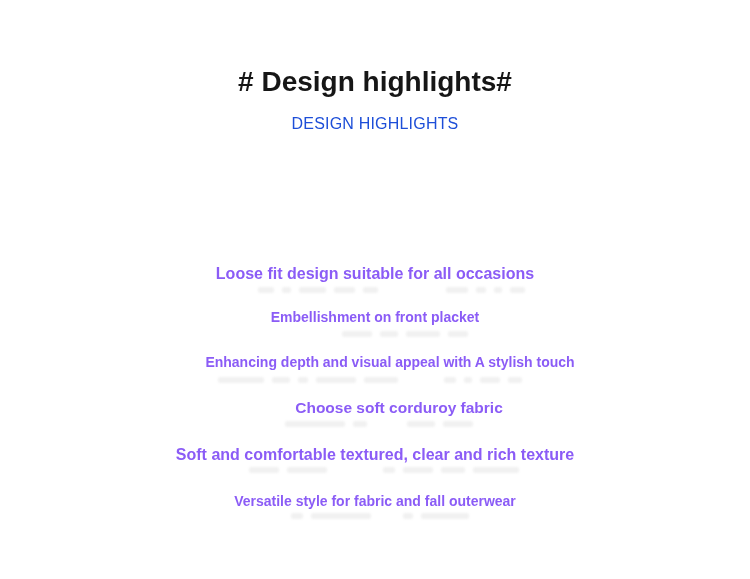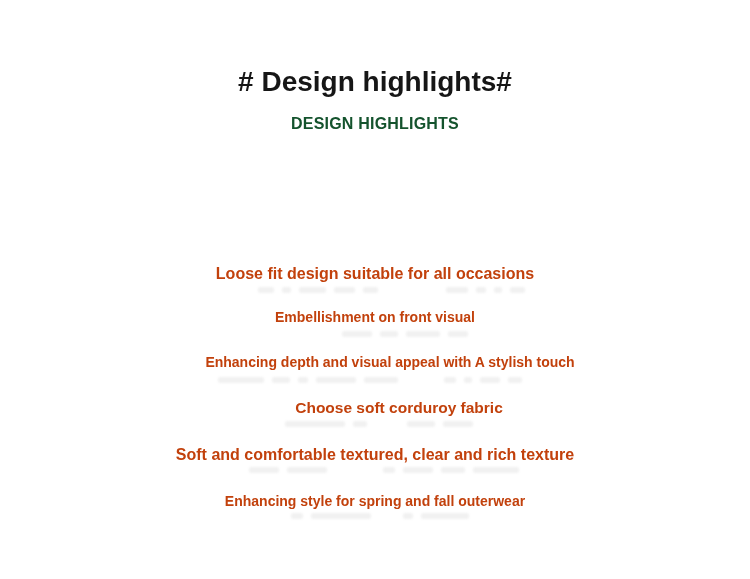--- a/index.html
+++ b/index.html
@@ -30,34 +30,34 @@
     top: 65px;
     font-size: 28px;
     line-height: 34px;
     font-weight: 700;
     color: #161616;
   }
   .page-subtitle {
     top: 113px;
     font-size: 16px;
     line-height: 21px;
-    font-weight: 700;
-    color: #14532d;
+    font-weight: 400;
+    color: #1d4ed8;
     letter-spacing: 0.2px;
   }
   .section-heading {
     top: 215px;
     font-size: 22px;
     line-height: 26px;
     font-weight: 700;
     color: #222222;
   }
   .feature {
     font-weight: 700;
-    color: #c2410c;
+    color: #8b5cf6;
   }
   .f1 { top: 263px; font-size: 16px;   line-height: 21px; }
   .f2 { top: 308px; font-size: 14px;   line-height: 18px; }
   .f3 { top: 353px; font-size: 14px;   line-height: 18px; transform: translateX(15px); }
   .f4 { top: 398px; font-size: 15.5px; line-height: 20px; margin-left: 48px; }
   .f5 { top: 445px; font-size: 16px; line-height: 20px; }
   .f6 { top: 492px; font-size: 14px;   line-height: 18px; }
 
   
   .ghost {
@@ -106,21 +106,21 @@
         <span style="width:27px"></span>
         <span style="width:21px"></span>
         <span style="width:15px"></span>
         <span class="gap" style="width:52px"></span>
         <span style="width:22px"></span>
         <span style="width:10px"></span>
         <span style="width:8px"></span>
         <span style="width:15px"></span>
     </div>
 
-    <p class="line feature f2">Embellishment on front visual</p>
+    <p class="line feature f2">Embellishment on front placket</p>
     <div class="ghost g2">
       <span style="width:30px"></span>
         <span style="width:18px"></span>
         <span style="width:34px"></span>
         <span style="width:20px"></span>
     </div>
 
     <p class="line feature f3">Enhancing depth and visual appeal with A stylish touch</p>
     <div class="ghost g3">
       <span style="width:46px"></span>
@@ -148,21 +148,21 @@
     <div class="ghost g5">
       <span style="width:30px"></span>
         <span style="width:40px"></span>
         <span class="gap" style="width:40px"></span>
         <span style="width:12px"></span>
         <span style="width:30px"></span>
         <span style="width:24px"></span>
         <span style="width:46px"></span>
     </div>
 
-    <p class="line feature f6">Enhancing style for spring and fall outerwear</p>
+    <p class="line feature f6">Versatile style for fabric and fall outerwear</p>
     <div class="ghost g6">
       <span style="width:12px"></span>
         <span style="width:60px"></span>
         <span class="gap" style="width:16px"></span>
         <span style="width:10px"></span>
         <span style="width:48px"></span>
     </div>
 
   </div>
 </div>

